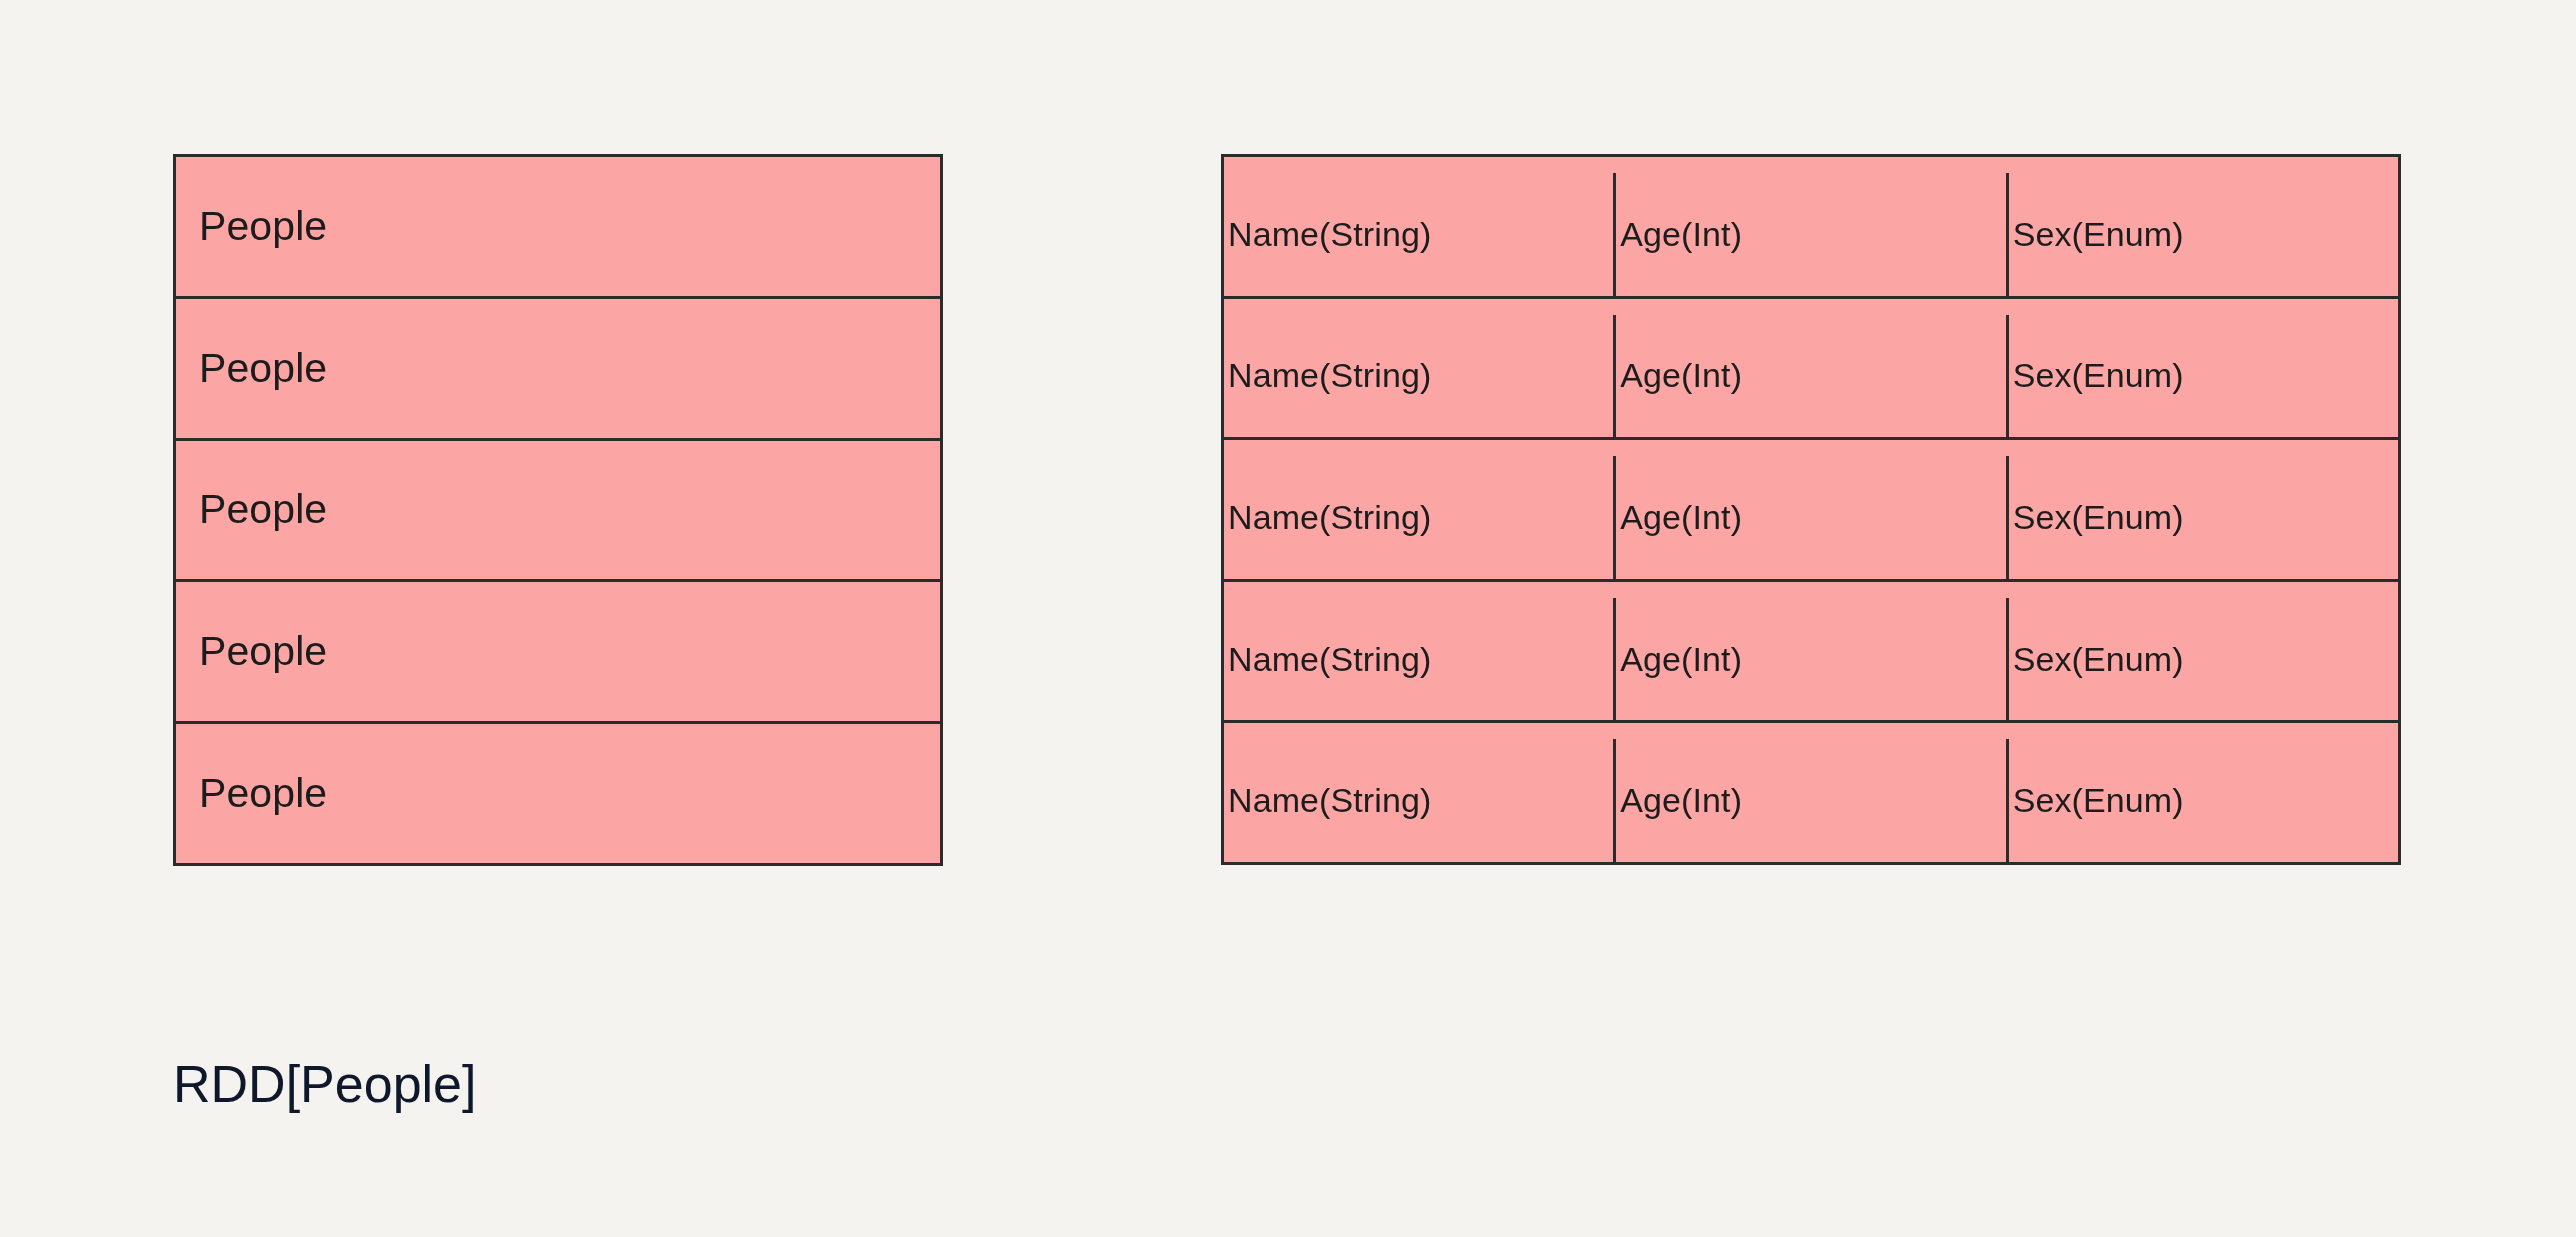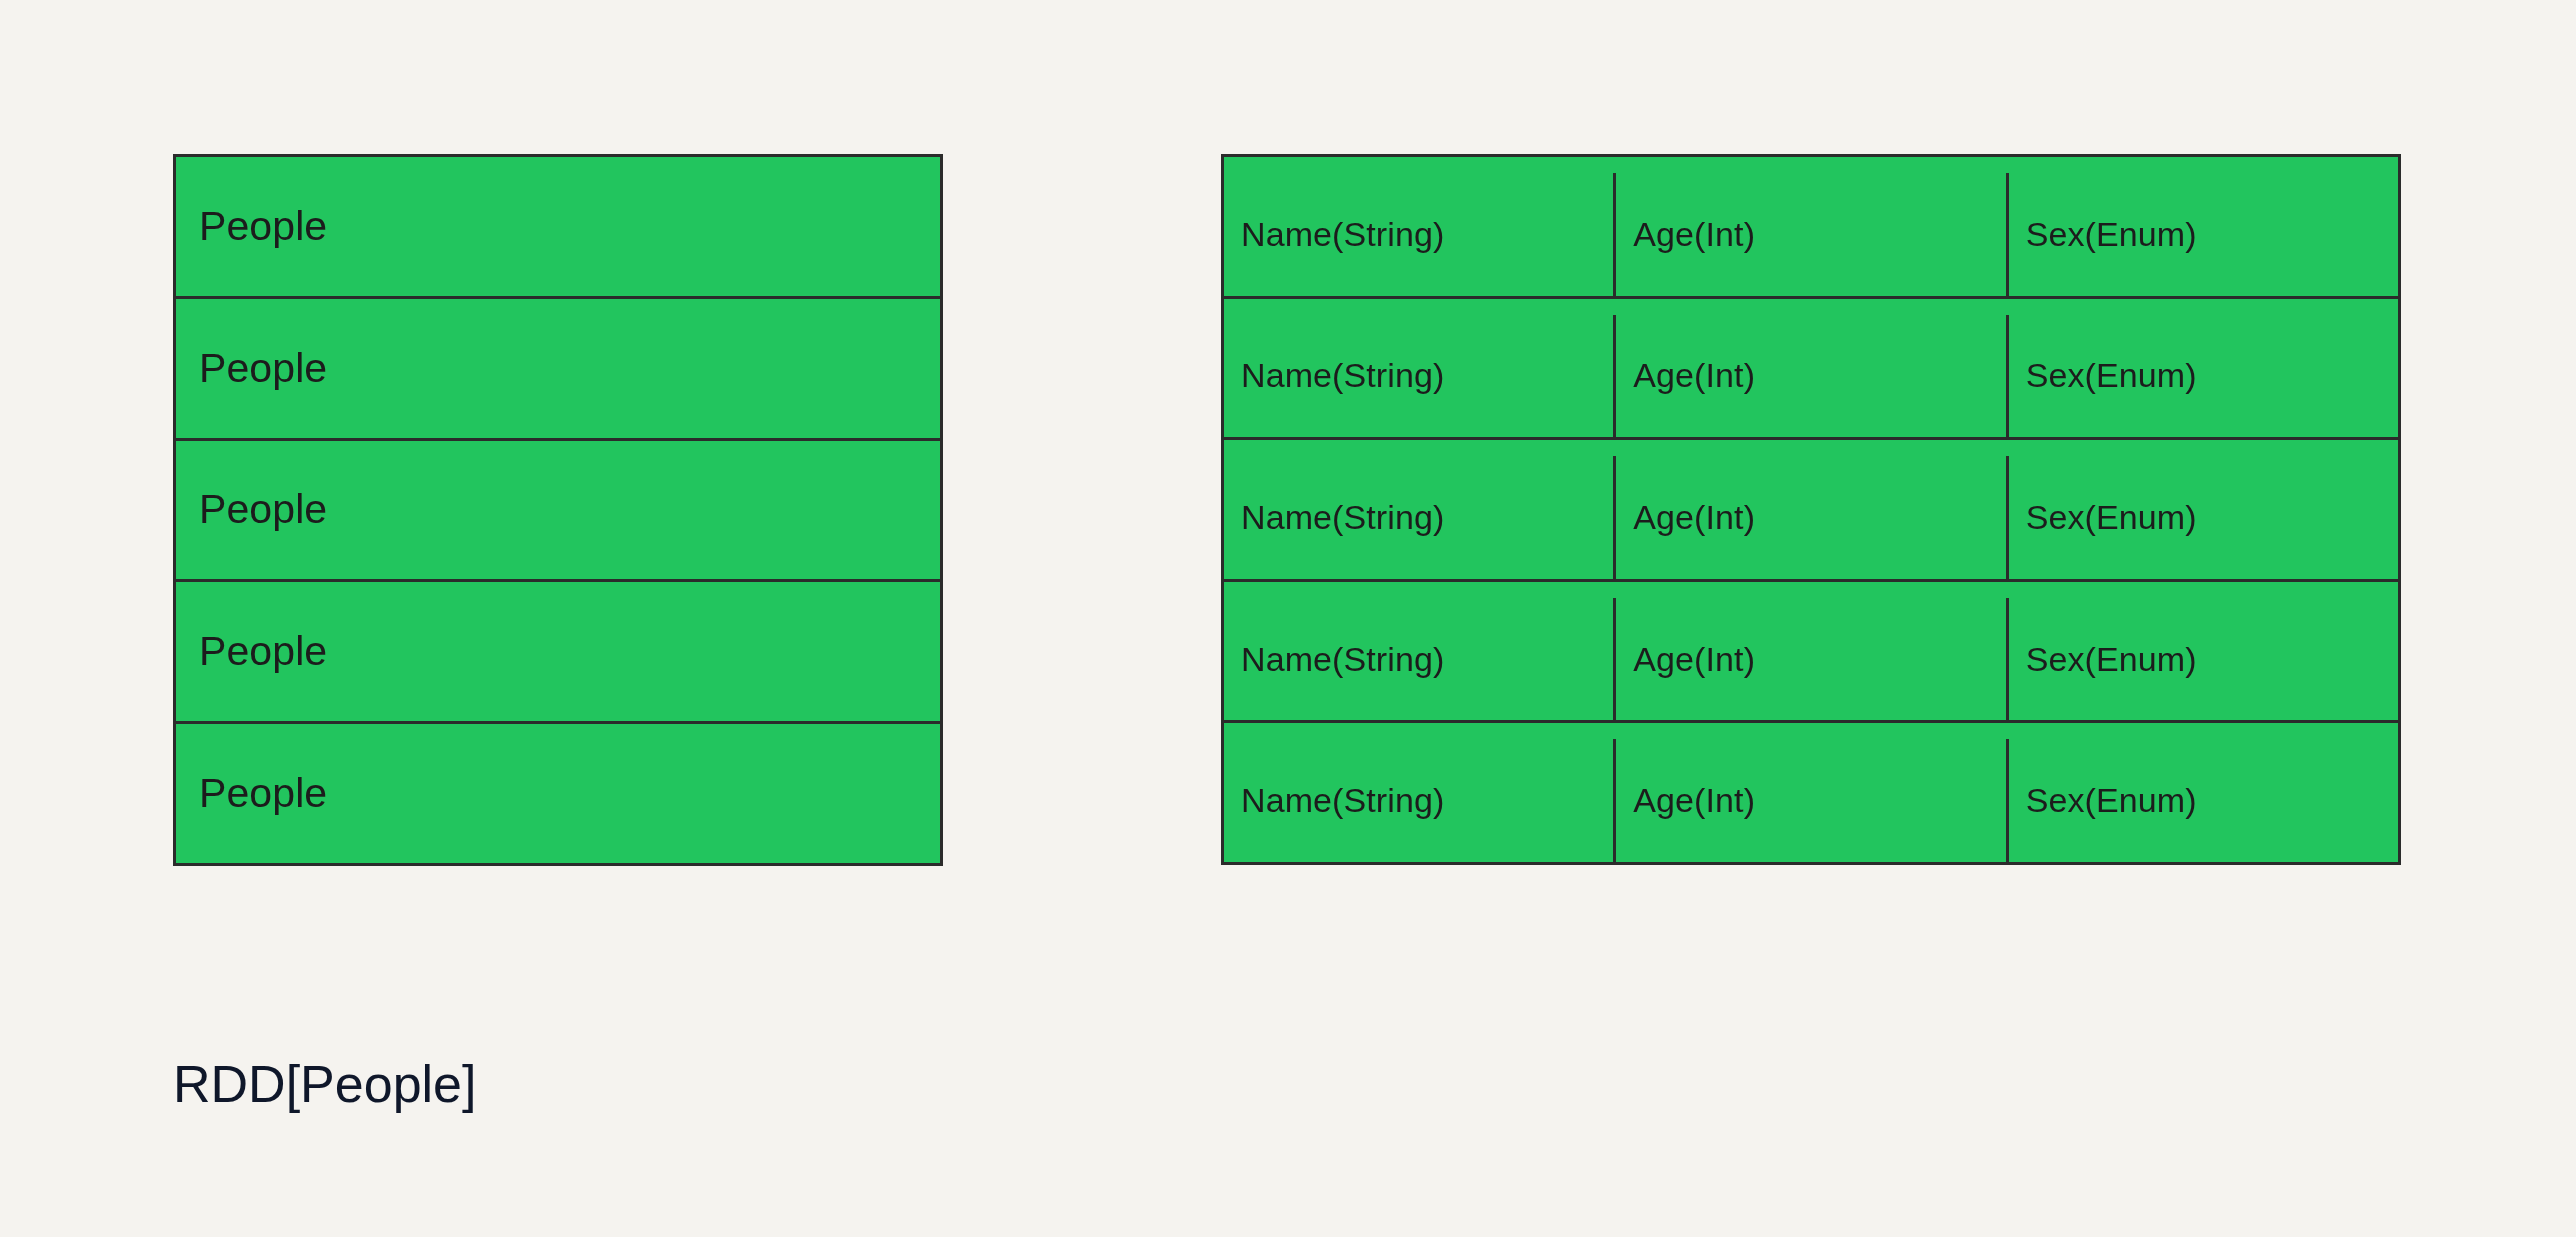--- a/index.html
+++ b/index.html
@@ -29,21 +29,21 @@
     display: flex;
     flex-direction: column;
   }
 
   .row {
     box-sizing: border-box;
     display: flex;
     flex-direction: row;
     flex: 1 1 0;
     border-bottom: 3.8px solid #2b2b2b;
-    background: #22c55e;
+    background: #fca5a5;
   }
   .row:last-child {
     border-bottom: none;
   }
 
   .cell {
     box-sizing: border-box;
     display: flex;
     align-items: center;
     flex: 1 1 0;
@@ -72,21 +72,21 @@
 
   
   #dataset-box {
     left: 1221px;
     top: 154px;
     width: 1180px;
     height: 711px;
   }
   #dataset-box .cell {
     font-size: 34px;
-    padding-left: 17px;
+    padding-left: 4px;
     letter-spacing: 0.1px;
     margin-top: 16px;
   }
 
   
   .caption {
     position: absolute;
     font-size: 52px;
     color: #0f172a;
     white-space: nowrap;

